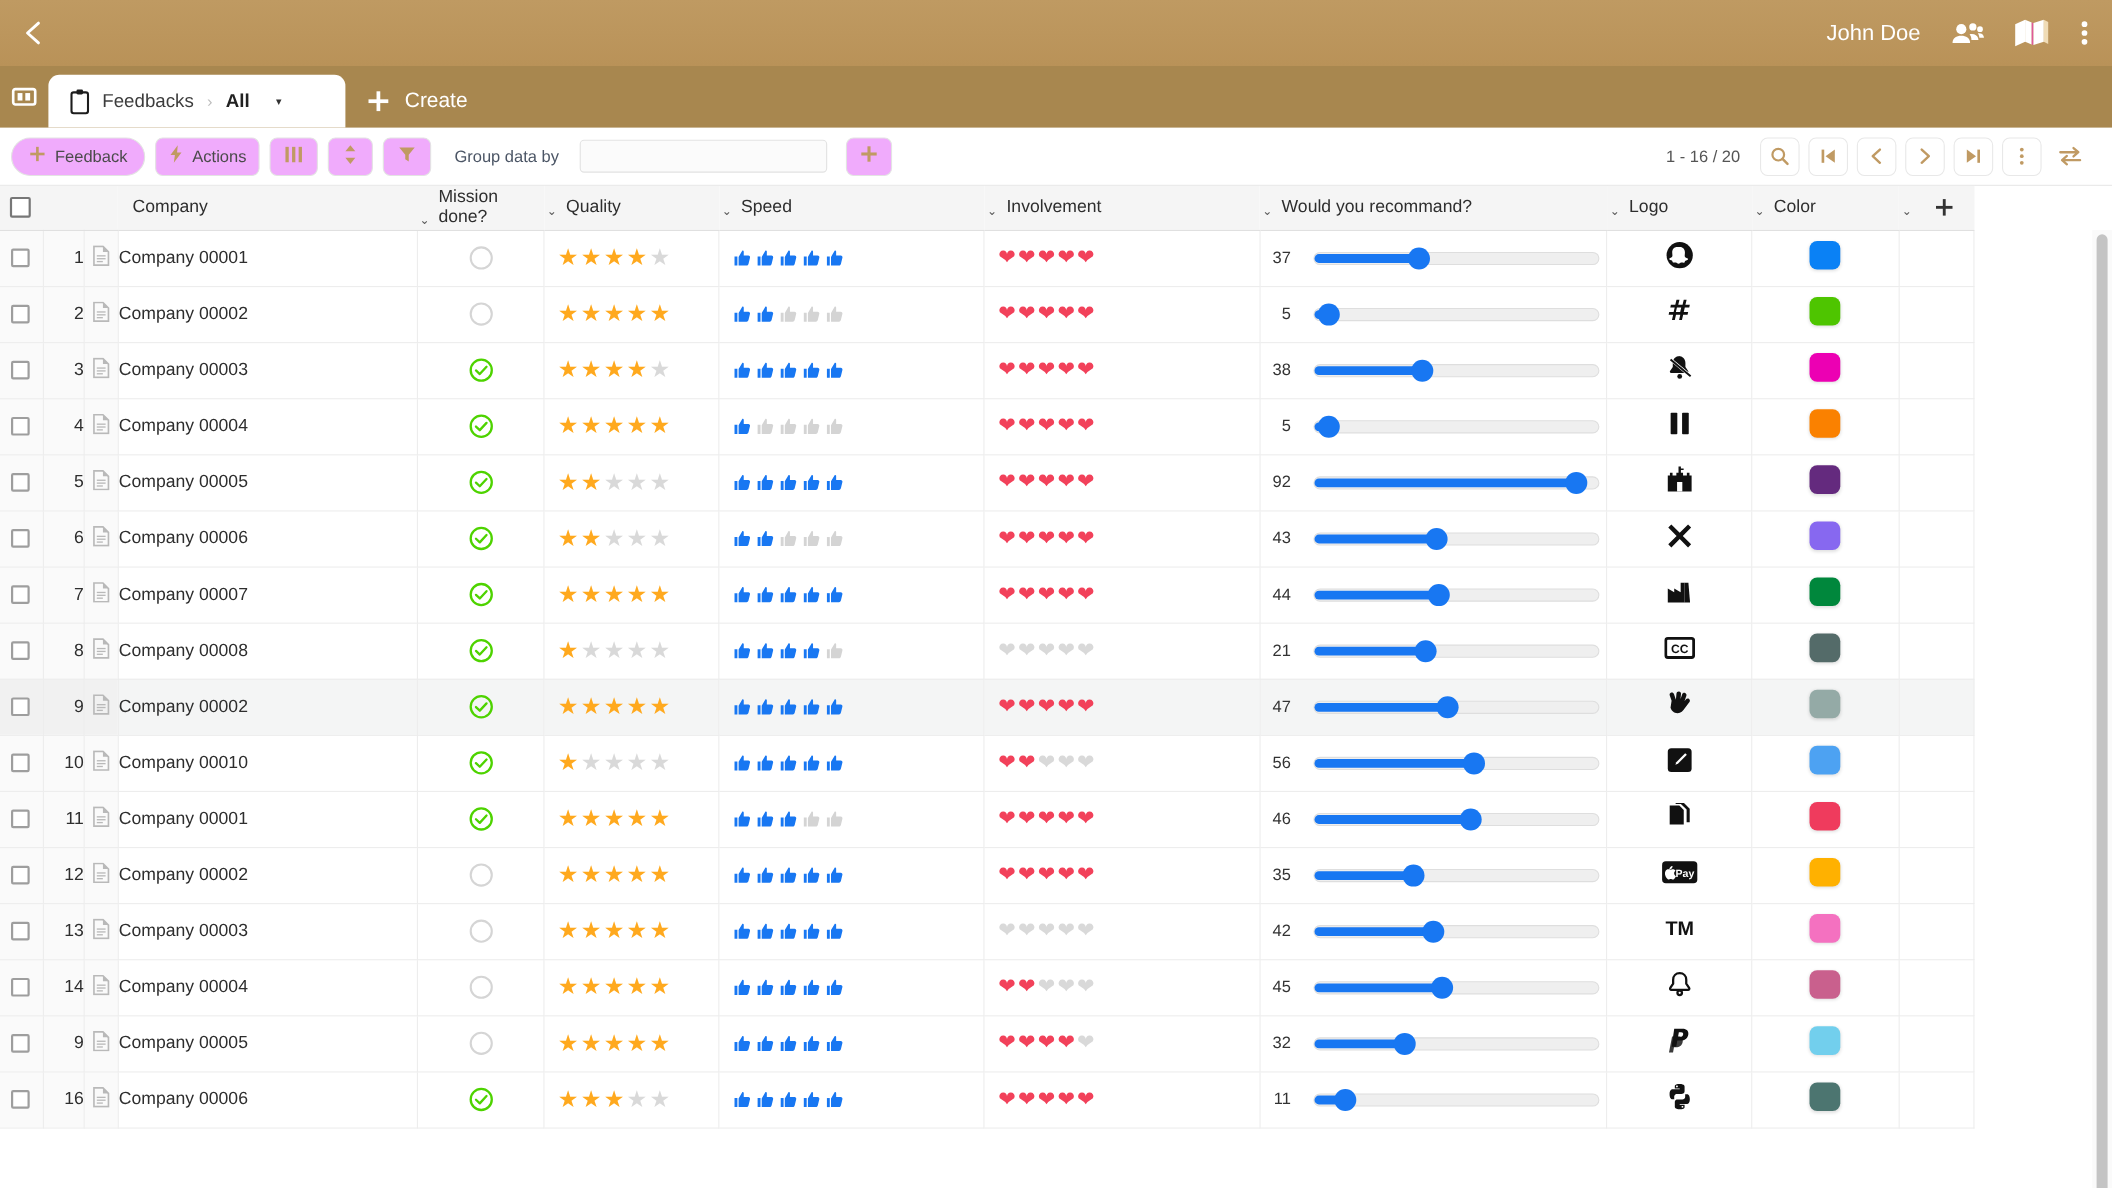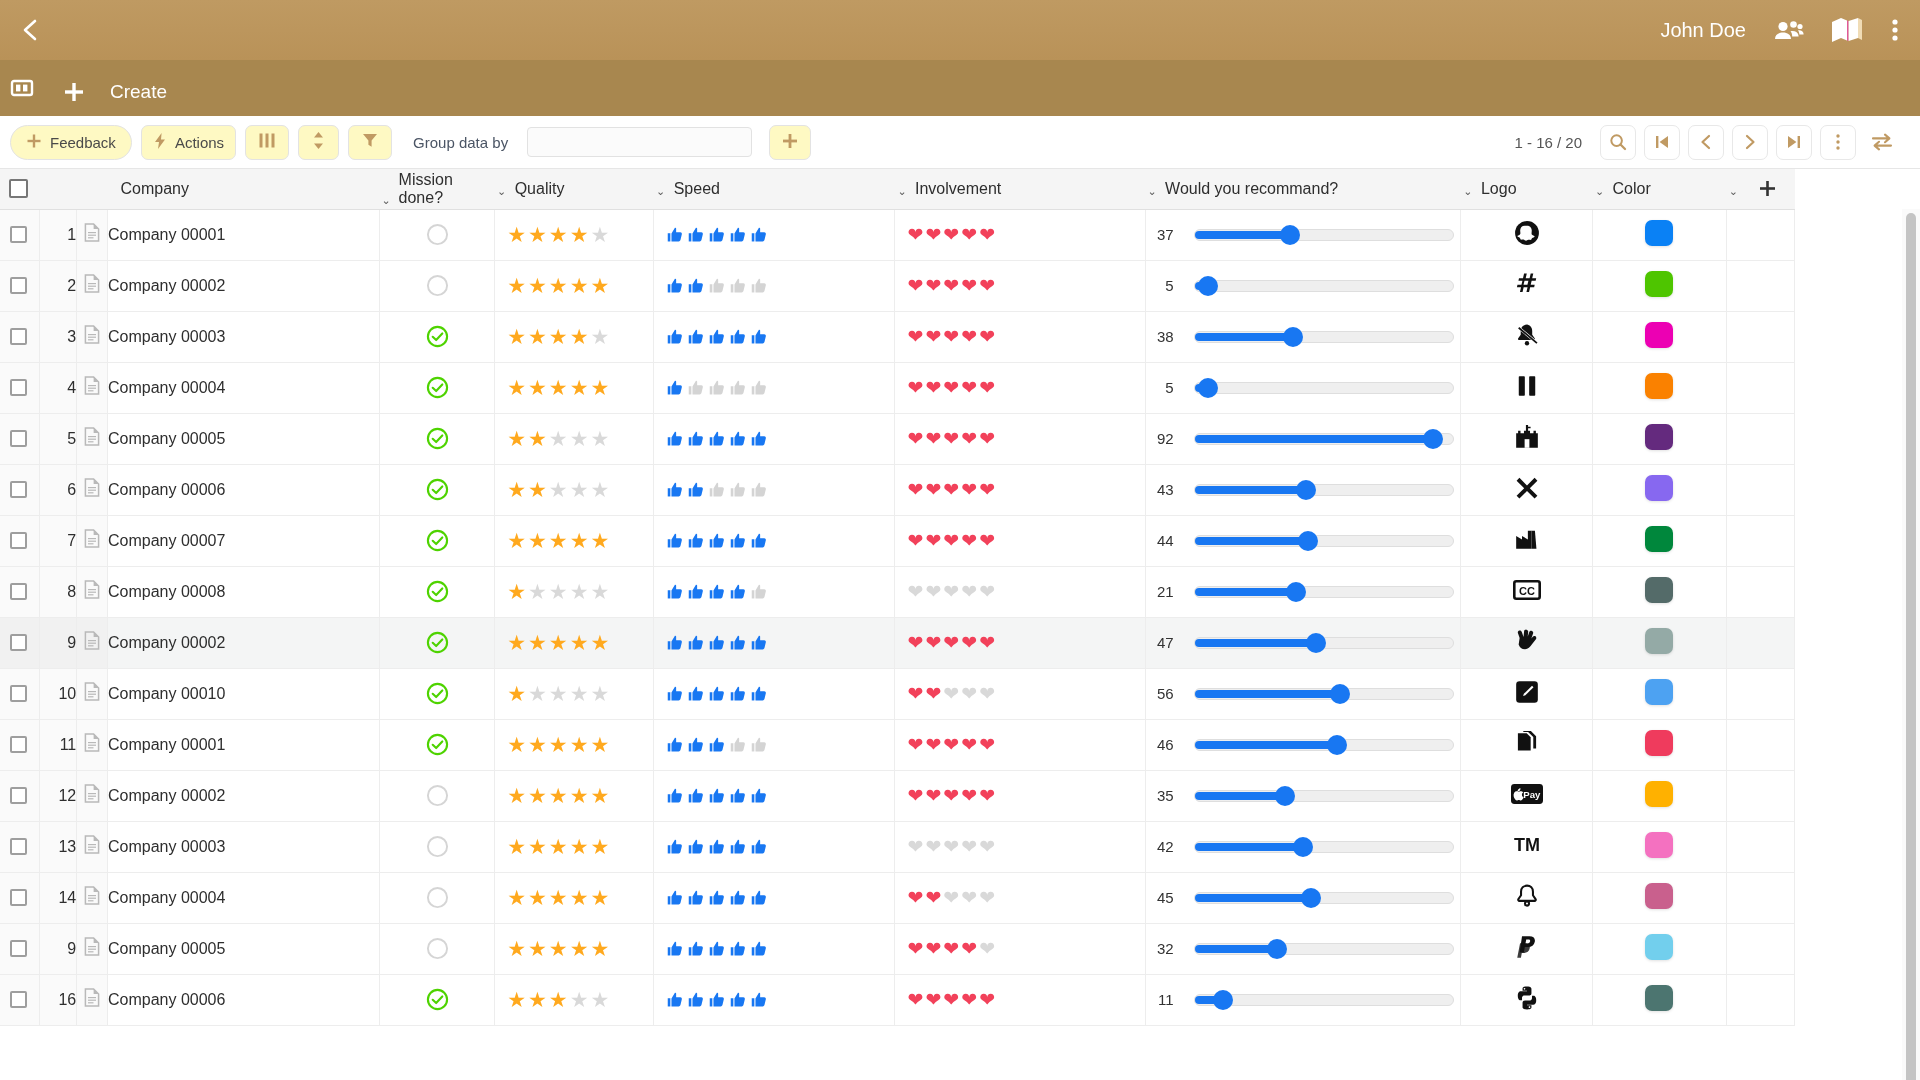--- a/index.html
+++ b/index.html
@@ -62,32 +62,32 @@
     cursor: pointer;
   }
   .tab-label { font-size: 17px; color: #3c3c3c; }
   .tab-sep { color: #bdbdbd; font-size: 15px; padding: 0 2px;}
   .tab-label-strong { font-size: 17px; color: #222; font-weight: bold; }
   .tab-caret { margin-left: 14px; color:#333; font-size: 10px; }
   .create-btn {
     display:flex; align-items:center; gap: 12px;
     height:48px; padding: 0 18px; cursor: pointer;
   }
-  .create-label { color:#ffffff; font-size: 19px; margin-left: 12px; }
+  .create-label { color:#ffffff; font-size: 19px; }
 
   
   .toolbar {
     height: 53px; background:#ffffff;
     display:flex; align-items:center; gap:9px;
     padding: 0 10px;
     border-bottom: 1px solid #e6e6e6;
   }
   .tbtn {
     height: 35px; border: 1px solid #e3e3e3; border-radius: 18px;
-    background:#fef9c3; display:flex; align-items:center; gap:8px;
+    background:#f0abfc; display:flex; align-items:center; gap:8px;
     padding: 0 15px; cursor:pointer; font-size: 15px; color:#4a4a4a;
   }
   .tbtn.square { border-radius: 7px; padding: 0 11px; }
   .group-label { font-size: 15px; color:#4b5565; margin-left: 12px; }
   .group-input {
     height: 30px; width: 225px; margin-left: 10px;
     border: 1px solid #e2e2e2; border-radius: 4px; background:#fbfbfb;
   }
   .toolbar-right { margin-left:auto; display:flex; align-items:center; gap:8px; padding-right: 10px;}
   .pager-count { font-size: 15px; color:#555; margin-right: 10px; }
@@ -207,20 +207,32 @@
 
 <div class="tabstrip">
   <div class="tabstrip-sidebar-toggle">
     <svg width="24" height="20" viewBox="0 0 24 20" aria-hidden="true">
       <rect x="2" y="3" width="20" height="14" rx="2" fill="none" stroke="#fff" stroke-width="2.4"></rect>
       <rect x="6" y="6.6" width="4.4" height="6.8" fill="#fff"></rect>
       <rect x="13" y="6.6" width="4.4" height="6.8" fill="#fff"></rect>
     </svg>
   </div>
 
+  <div class="tab">
+    <span style="display:flex;">
+      <svg width="21" height="25" viewBox="0 0 21 25" aria-hidden="true">
+        <rect x="3" y="4" width="15" height="19" rx="2" fill="none" stroke="#1d1d1d" stroke-width="1.9"></rect>
+        <rect x="7.5" y="1.4" width="6" height="4.4" rx="1.3" fill="#1d1d1d"></rect>
+      </svg>
+    </span>
+    <span class="tab-label">Feedbacks</span>
+    <span class="tab-sep">›</span>
+    <span class="tab-label-strong">All</span>
+    <span class="tab-caret">▾</span>
+  </div>
 
   <div class="create-btn">
     <span style="display:flex;">
       <svg width="24" height="24" viewBox="0 0 24 24" aria-hidden="true">
         <rect x="10.3" y="3" width="3.4" height="18" fill="#fff"></rect>
         <rect x="3" y="10.3" width="18" height="3.4" fill="#fff"></rect>
       </svg>
     </span>
     <span class="create-label">Create</span>
   </div>

